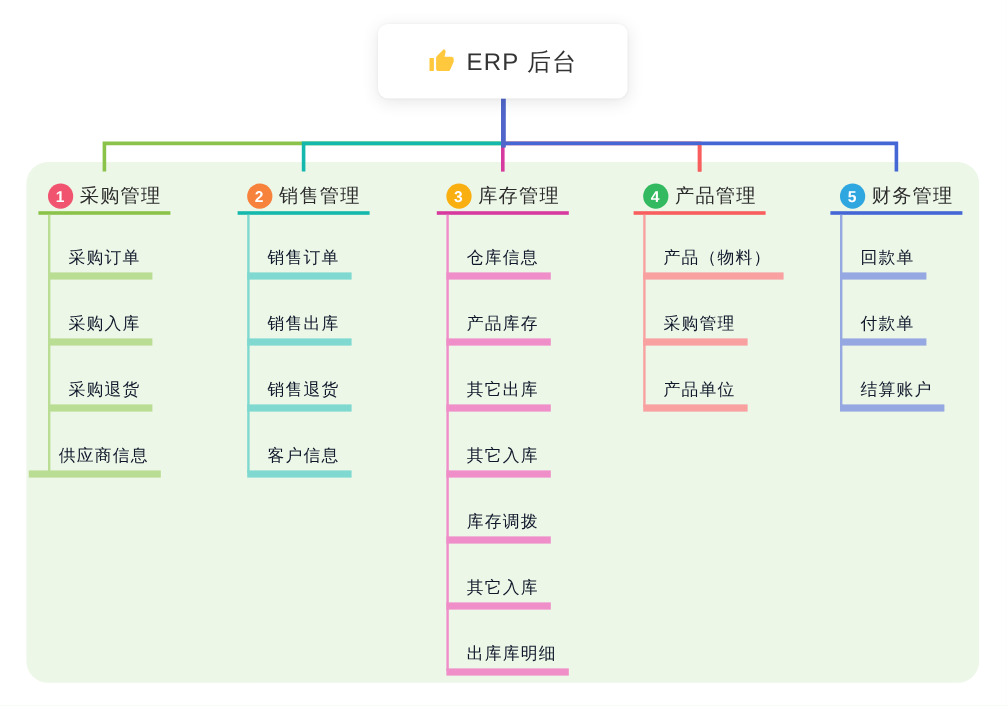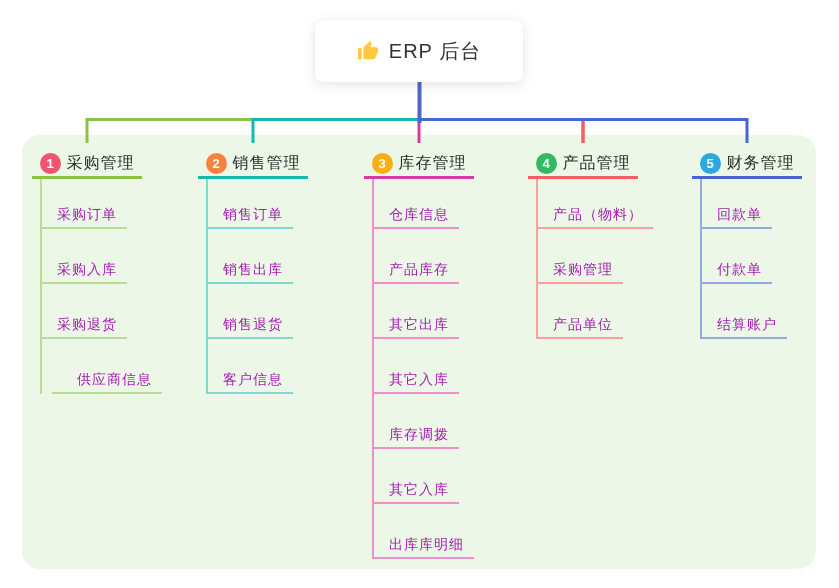--- a/index.html
+++ b/index.html
@@ -33,23 +33,23 @@
     color:#fff;font-size:13px;font-weight:bold;
     display:flex;align-items:center;justify-content:center;
   }
   .branch-label{
     font-size:16px;font-weight:500;color:#2b2b2b;
     letter-spacing:1px;white-space:nowrap;
   }
   .trunk{position:absolute;width:2px;}
   .child{
     position:absolute;height:23px;line-height:21px;box-sizing:content-box;
-    border-bottom:2px solid #0c4a6e;
+    border-bottom:6px solid #0c4a6e;
     padding:0 10px 0 17px;
-    font-size:14px;color:#a21caf;letter-spacing:1px;white-space:nowrap;
+    font-size:14px;color:#0f172a;letter-spacing:1px;white-space:nowrap;
     cursor:pointer;
   }
 </style>
 </head>
 <body style="background: rgb(255, 255, 255);">
 
 <div class="stage">
   <div class="panel" id="panel" style="background: rgb(237, 247, 232);"></div>
   <svg class="connectors" id="connectors" width="839" height="588">
       <path d="M419.5 119.5 H87 V143" stroke="#8BC34A" stroke-width="3" fill="none"></path>
@@ -68,21 +68,21 @@
   </div>
   <div id="branches">
       <div class="branch-header" style="left: 32px; top: 151px; border-bottom-color: rgb(139, 195, 74);">
         <span class="badge" style="background: rgb(240, 84, 110);">1</span>
         <span class="branch-label">采购管理</span>
       </div>
       <div class="trunk" style="left: 40px; top: 179px; height: 215px; background: rgb(185, 221, 146);"></div>
       <div class="child" style="left: 40px; top: 204px; border-bottom-color: rgb(185, 221, 146);">采购订单</div>
       <div class="child" style="left: 40px; top: 259px; border-bottom-color: rgb(185, 221, 146);">采购入库</div>
       <div class="child" style="left: 40px; top: 314px; border-bottom-color: rgb(185, 221, 146);">采购退货</div>
-      <div class="child" style="left: 52px; top: 369px; border-bottom-color: rgb(185, 221, 146); padding-left: 25px;">供应商信息</div>
+      <div class="child" style="left: 24px; top: 369px; border-bottom-color: rgb(185, 221, 146); padding-left: 25px;">供应商信息</div>
       <div class="branch-header" style="left: 198px; top: 151px; border-bottom-color: rgb(20, 184, 172);">
         <span class="badge" style="background: rgb(246, 130, 60);">2</span>
         <span class="branch-label">销售管理</span>
       </div>
       <div class="trunk" style="left: 206px; top: 179px; height: 215px; background: rgb(127, 217, 208);"></div>
       <div class="child" style="left: 206px; top: 204px; border-bottom-color: rgb(127, 217, 208);">销售订单</div>
       <div class="child" style="left: 206px; top: 259px; border-bottom-color: rgb(127, 217, 208);">销售出库</div>
       <div class="child" style="left: 206px; top: 314px; border-bottom-color: rgb(127, 217, 208);">销售退货</div>
       <div class="child" style="left: 206px; top: 369px; border-bottom-color: rgb(127, 217, 208);">客户信息</div>
       <div class="branch-header" style="left: 364px; top: 151px; border-bottom-color: rgb(214, 58, 158);">

